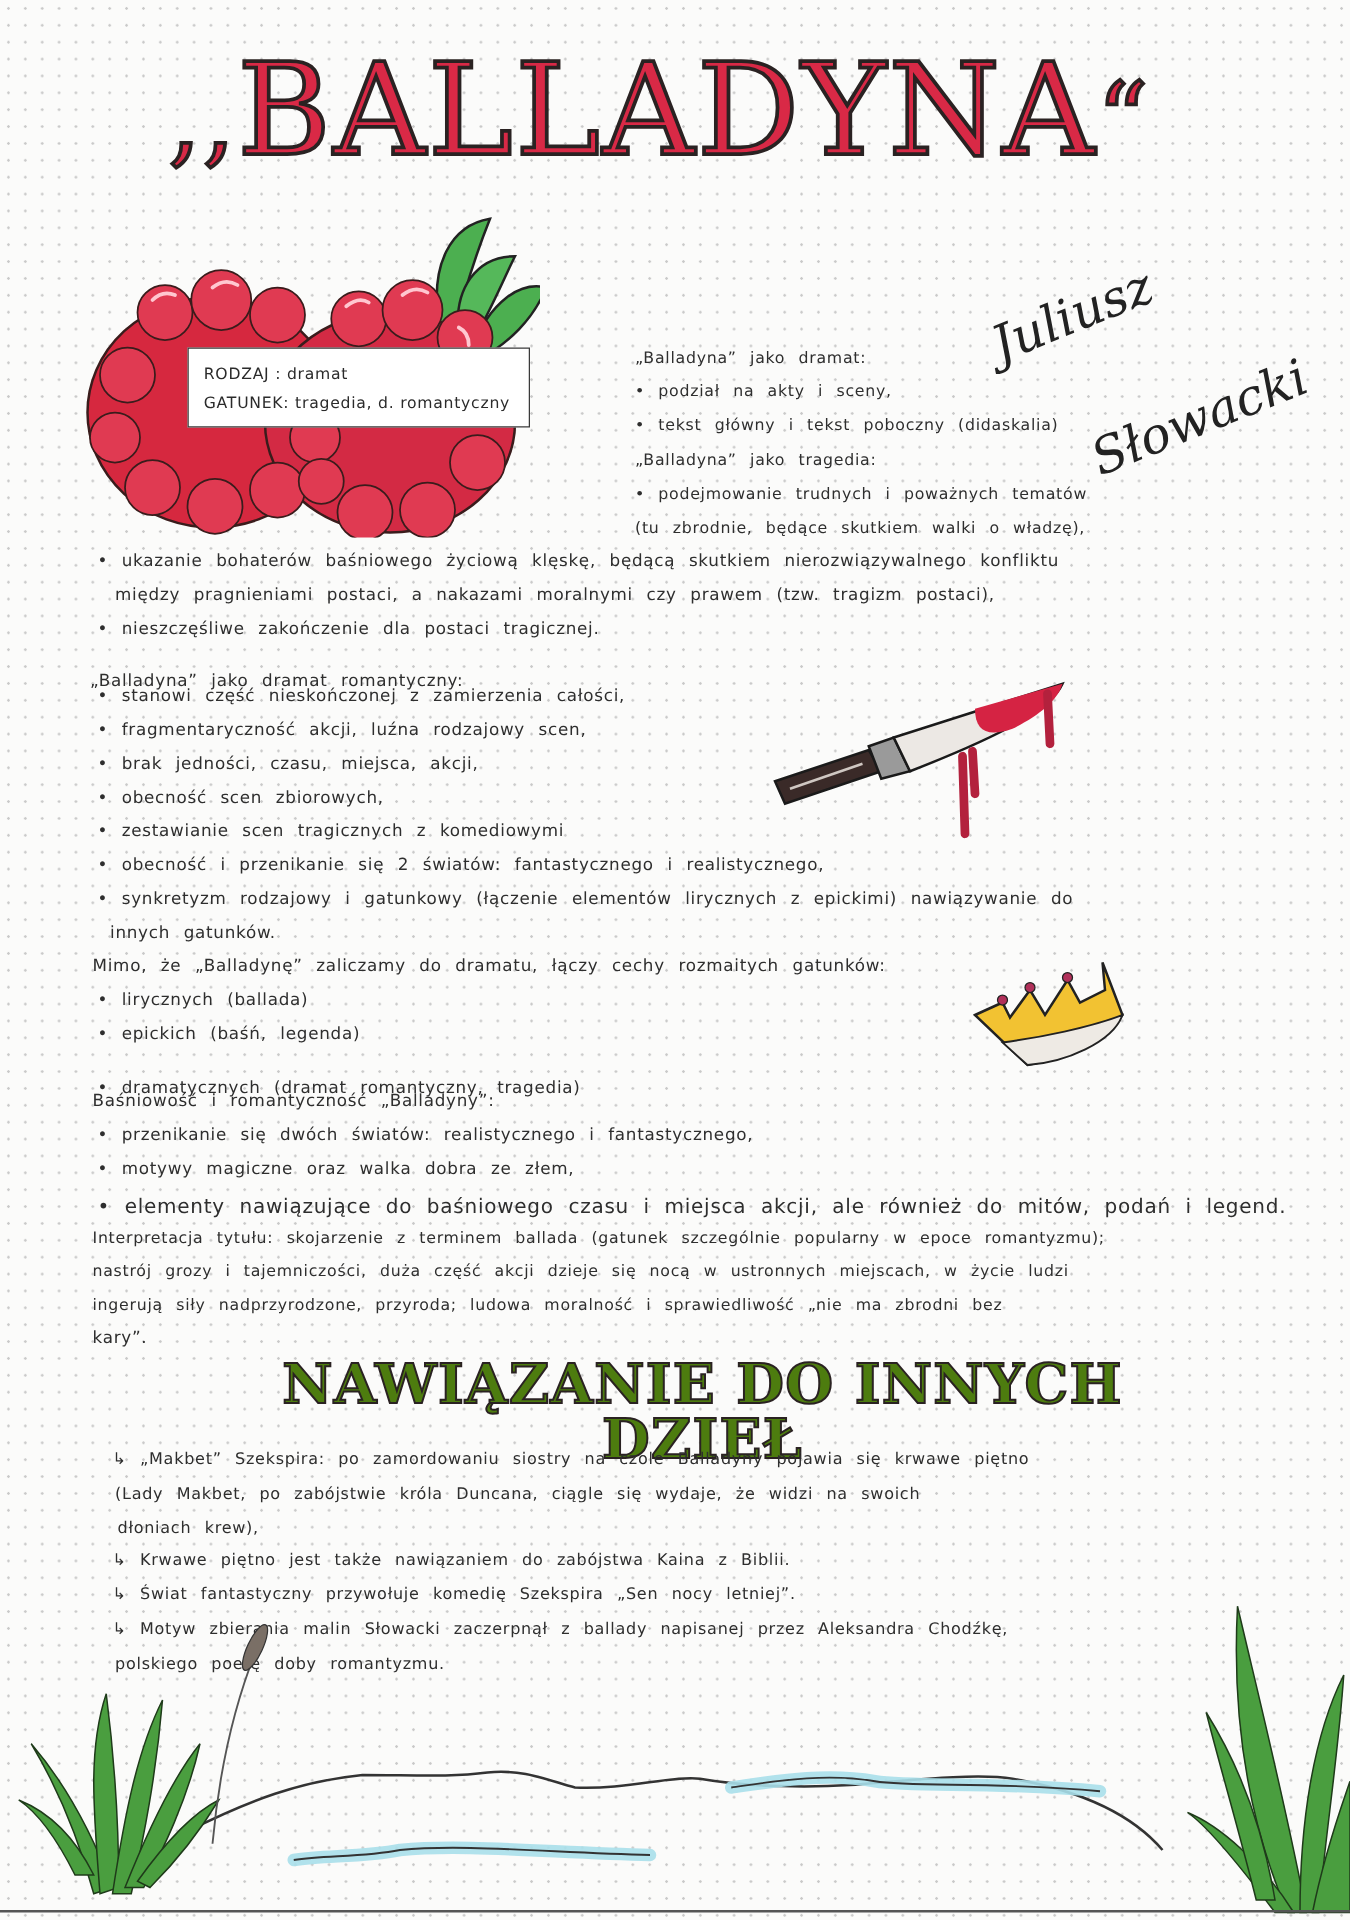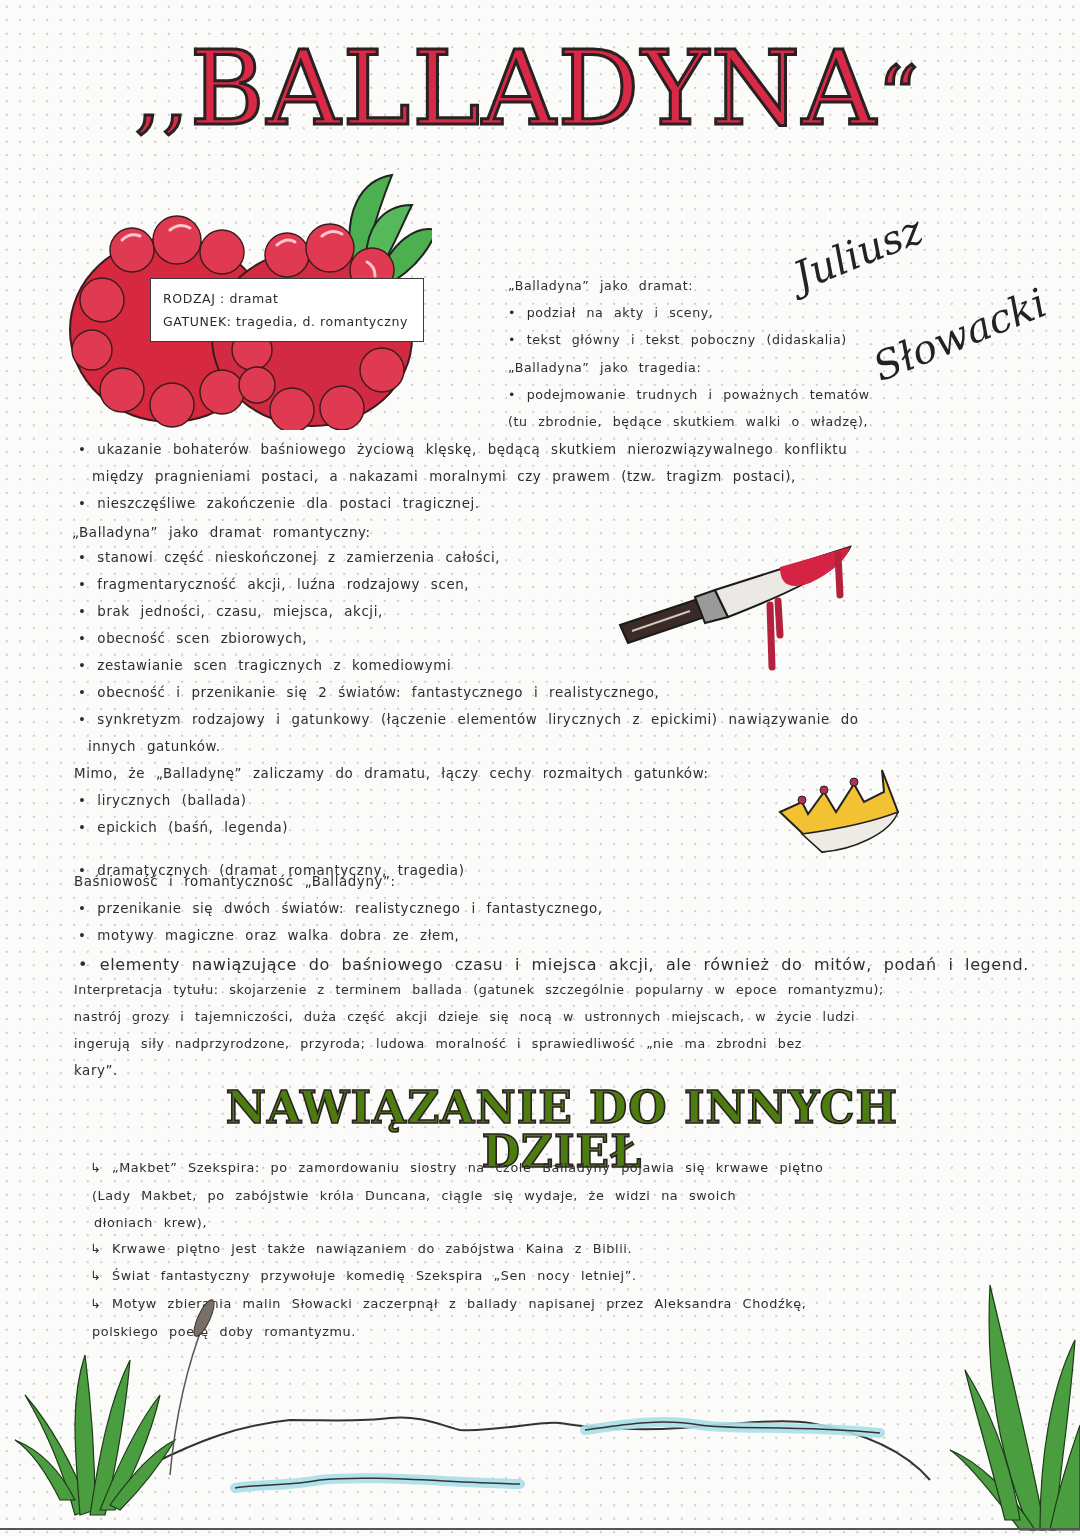--- a/index.html
+++ b/index.html
@@ -105,21 +105,21 @@
   <div class="line" style="top:54px">• tekst główny i tekst poboczny (didaskalia)</div>
   <div class="line" style="top:82px">„Balladyna” jako tragedia:</div>
   <div class="line" style="top:109px">• podejmowanie trudnych i poważnych tematów</div>
   <div class="line" style="top:136px">(tu zbrodnie, będące skutkiem walki o władzę),</div>
 </div>
 
 <div class="abs hand" style="left:78px; top:442px;">
   <div class="line" style="top:0">• ukazanie bohaterów baśniowego życiową klęskę, będącą skutkiem nierozwiązywalnego konfliktu</div>
   <div class="line" style="top:27px; left:14px">między pragnieniami postaci, a nakazami moralnymi czy prawem (tzw. tragizm postaci),</div>
   <div class="line" style="top:54px">• nieszczęśliwe zakończenie dla postaci tragicznej.</div>
-  <div class="line" style="top:83px; left:-6px">„Balladyna” jako dramat romantyczny:</div>
+  <div class="line" style="top:96px; left:-6px">„Balladyna” jako dramat romantyczny:</div>
   <div class="line" style="top:108px">• stanowi część nieskończonej z zamierzenia całości,</div>
   <div class="line" style="top:135px">• fragmentaryczność akcji, luźna rodzajowy scen,</div>
   <div class="line" style="top:162px">• brak jedności, czasu, miejsca, akcji,</div>
   <div class="line" style="top:189px">• obecność scen zbiorowych,</div>
   <div class="line" style="top:216px">• zestawianie scen tragicznych z komediowymi</div>
   <div class="line" style="top:243px">• obecność i przenikanie się 2 światów: fantastycznego i realistycznego,</div>
   <div class="line" style="top:270px">• synkretyzm rodzajowy i gatunkowy (łączenie elementów lirycznych z epickimi) nawiązywanie do</div>
   <div class="line" style="top:297px; left:10px">innych gatunków.</div>
   <div class="line" style="top:324px; left:-4px">Mimo, że „Balladynę” zaliczamy do dramatu, łączy cechy rozmaitych gatunków:</div>
   <div class="line" style="top:351px">• lirycznych (ballada)</div>

